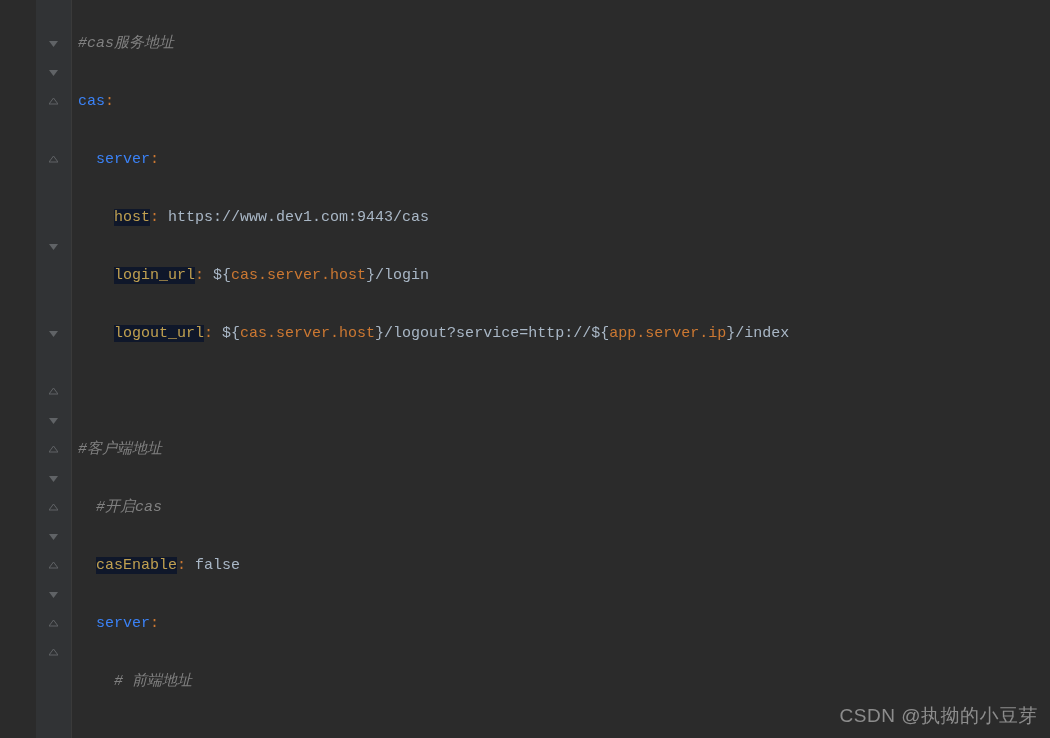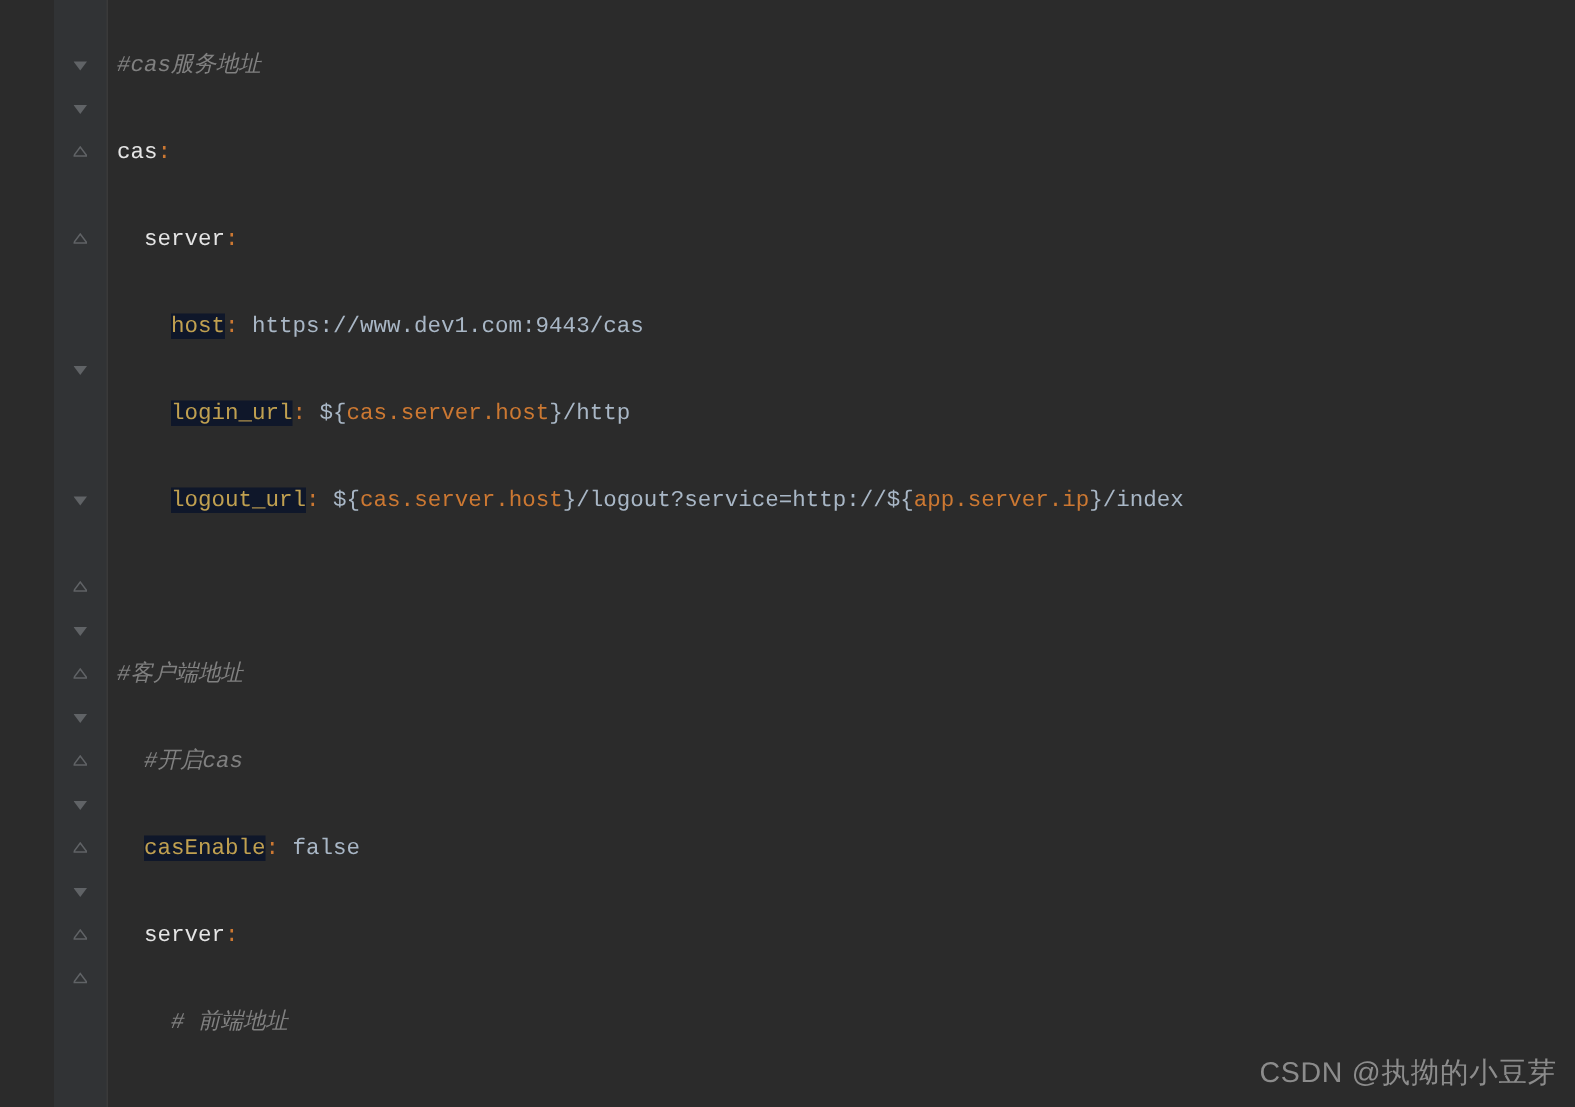--- a/index.html
+++ b/index.html
@@ -37,21 +37,21 @@
     text-align: center;
     user-select: none;
   }
   .fold svg { display: block; }
   .code {
     padding-left: 6px;
     white-space: pre;
     color: #a9b7c6;
   }
   .comment { color: #808080; font-style: italic; }
-  .key { color: #e5e5e5; }
+  .key { color: #3b82f6; }
   .key-hi { color: #c0a050; background: #0f172a; }
   .punct { color: #cc7832; }
   .str { color: #a9b7c6; }
   .interp { color: #a9b7c6; }
   .ref { color: #cc7832; }
   .watermark {
     position: absolute;
     right: 12px;
     bottom: 8px;
     color: rgba(220,220,220,0.55);
@@ -147,21 +147,21 @@
         <svg width="9" height="9" viewBox="0 0 9 9">
           <path d="M0 7 L9 7 L4.5 1 Z" fill="none" stroke="#606366" stroke-width="1"></path>
         </svg>
       </div>
     </div>
   <div class="code">
 <div class="line"><span class="comment">#cas服务地址</span></div>
 <div class="line"><span class="key">cas</span><span class="punct">:</span></div>
 <div class="line">  <span class="key">server</span><span class="punct">:</span></div>
 <div class="line">    <span class="key-hi">host</span><span class="punct">:</span><span class="str"> https://www.dev1.com:9443/cas</span></div>
-<div class="line">    <span class="key-hi">login_url</span><span class="punct">:</span> <span class="interp">${</span><span class="ref">cas.server.host</span><span class="interp">}/http</span></div>
+<div class="line">    <span class="key-hi">login_url</span><span class="punct">:</span> <span class="interp">${</span><span class="ref">cas.server.host</span><span class="interp">}/login</span></div>
 <div class="line">    <span class="key-hi">logout_url</span><span class="punct">:</span> <span class="interp">${</span><span class="ref">cas.server.host</span><span class="interp">}/logout?service=http://${</span><span class="ref">app.server.ip</span><span class="interp">}/index</span></div>
 <div class="line"></div>
 <div class="line"><span class="comment">#客户端地址</span></div>
 <div class="line">  <span class="comment">#开启cas</span></div>
 <div class="line">  <span class="key-hi">casEnable</span><span class="punct">:</span> <span class="str">false</span></div>
 <div class="line">  <span class="key">server</span><span class="punct">:</span></div>
 <div class="line">    <span class="comment"># 前端地址</span></div>
 
 
 

